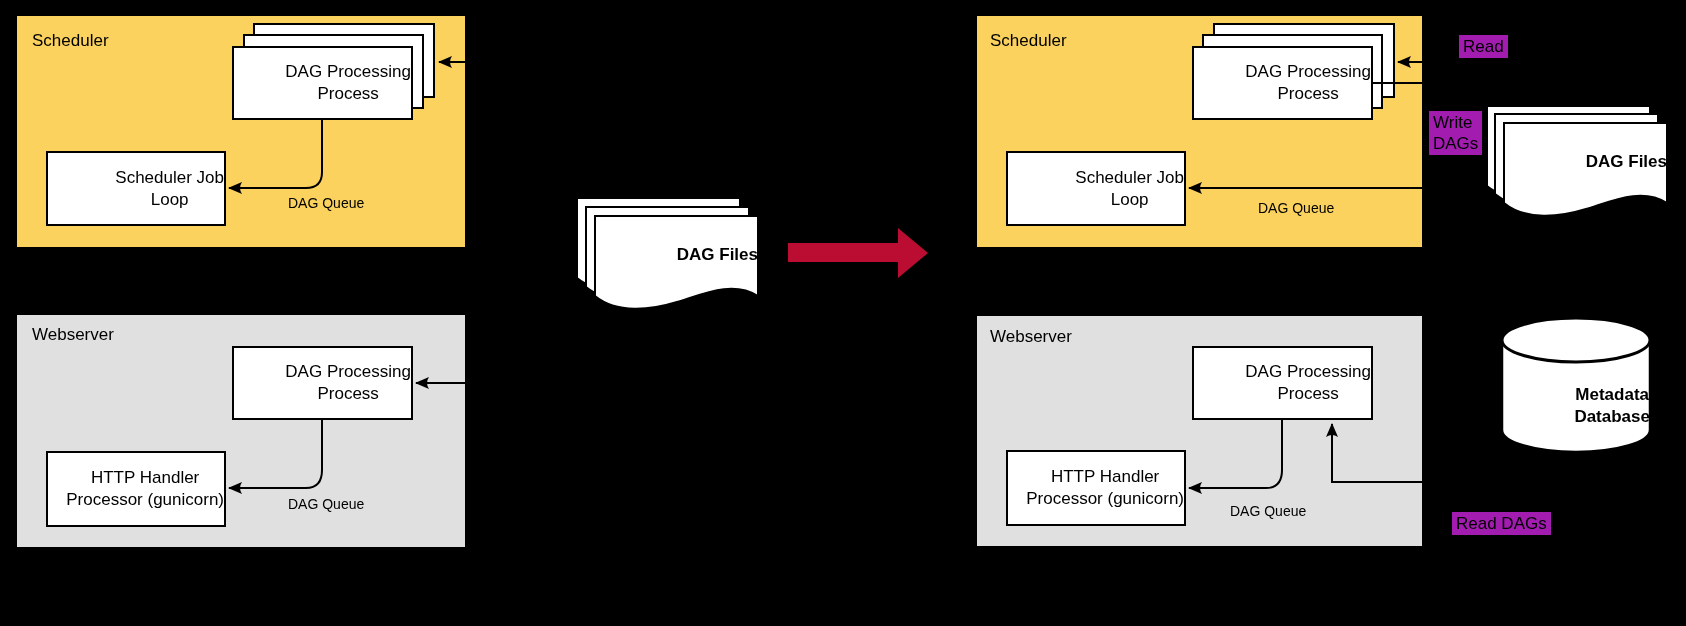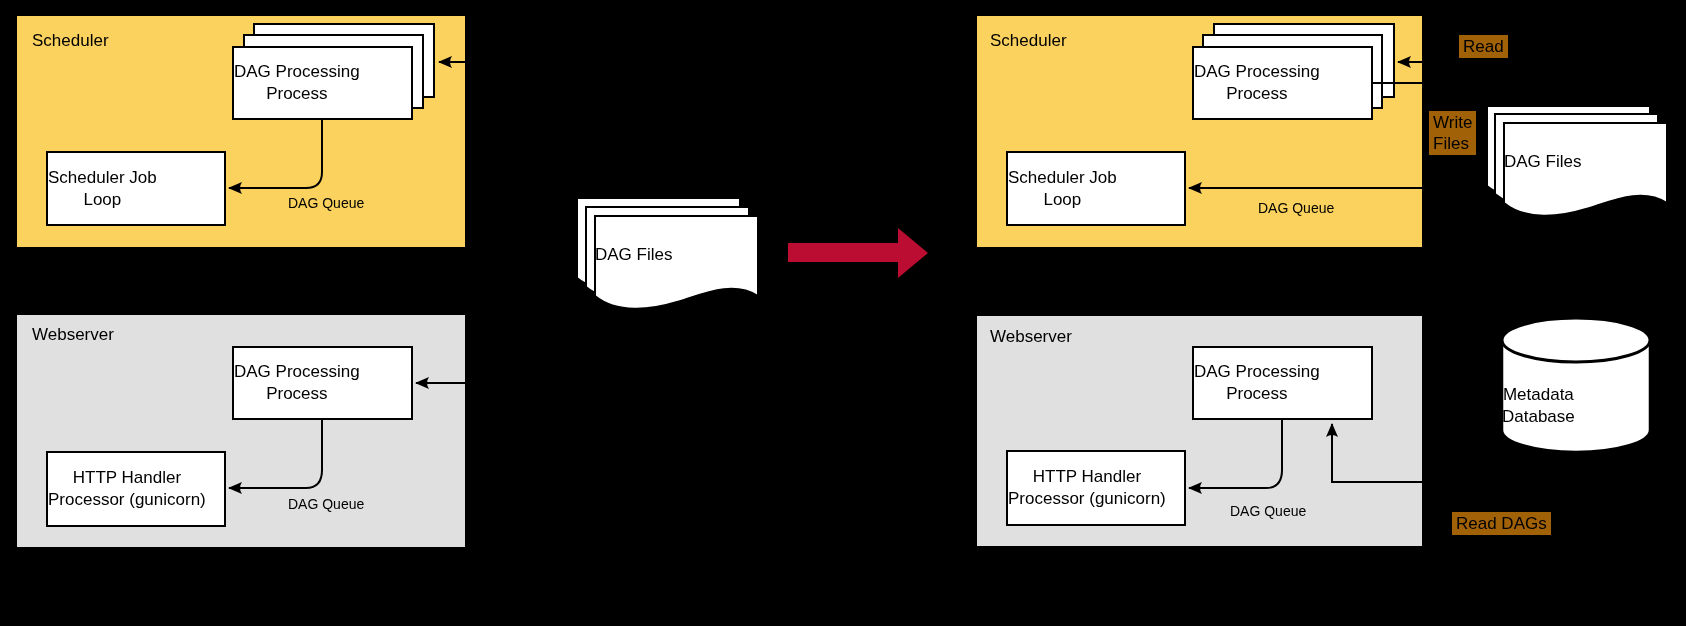--- a/index.html
+++ b/index.html
@@ -9,37 +9,37 @@
     font-family:"Liberation Sans", sans-serif; color:#000; overflow:hidden;
   }
   svg.layer { position:absolute; left:0; top:0; }
   .z2 { z-index:2; } .z4 { z-index:4; }
 
   .title {
     position:absolute; z-index:3; font-size:17px; line-height:20px; color:#000;
   }
   .node {
     position:absolute; z-index:3; background:#fff; border:2px solid #000;
-    display:flex; align-items:center; justify-content:flex-start;
+    display:flex; align-items:center; justify-content:flex-end;
   }
   .node .txt {
     white-space:pre-line; text-align:center; font-size:17px; line-height:22px; color:#000;
   }
   .page { position:absolute; z-index:3; background:#fff; border:2px solid #000; }
   .floating-txt {
-    position:absolute; z-index:3; display:flex; align-items:center; justify-content:flex-start;
+    position:absolute; z-index:3; display:flex; align-items:center; justify-content:flex-end;font-weight:bold;
   }
   .floating-txt .txt {
     white-space:pre-line; text-align:center; font-size:17px; line-height:22px; color:#000;
   }
   .qlabel {
     position:absolute; z-index:3; font-size:14px; line-height:20px; color:#000; white-space:nowrap;
   }
   .ext-label {
-    position:absolute; z-index:5; background:#a16207; color:#000;
+    position:absolute; z-index:5; background:#a21caf; color:#000;
     font-size:17px; line-height:21px; padding:1px 4px; white-space:pre-line;
   }
 </style>
 </head>
 <body>
 
 <div class="canvas">
 
   <svg class="layer z2" width="1686" height="626" viewBox="0 0 1686 626">
     <defs>
@@ -142,21 +142,21 @@
 Process</span>
   </div>
   <div class="node" style="left:1006px; top:450px; width:180px; height:76px;">
     <span class="txt">HTTP Handler
 Processor (gunicorn)</span>
   </div>
   <div class="qlabel" style="left:1230px; top:501px;">DAG Queue</div>
 
   <div class="ext-label" style="left:1459px; top:35px;">Read</div>
   <div class="ext-label" style="left:1429px; top:111px;">Write
-Files</div>
+DAGs</div>
 
   <div class="floating-txt" style="left:1504px; top:123px; width:163px; height:78px;">
     <span class="txt">DAG Files</span>
   </div>
 
   <div class="floating-txt" style="left:1502px; top:374px; width:148px; height:64px;">
     <span class="txt">Metadata
 Database</span>
   </div>
 

